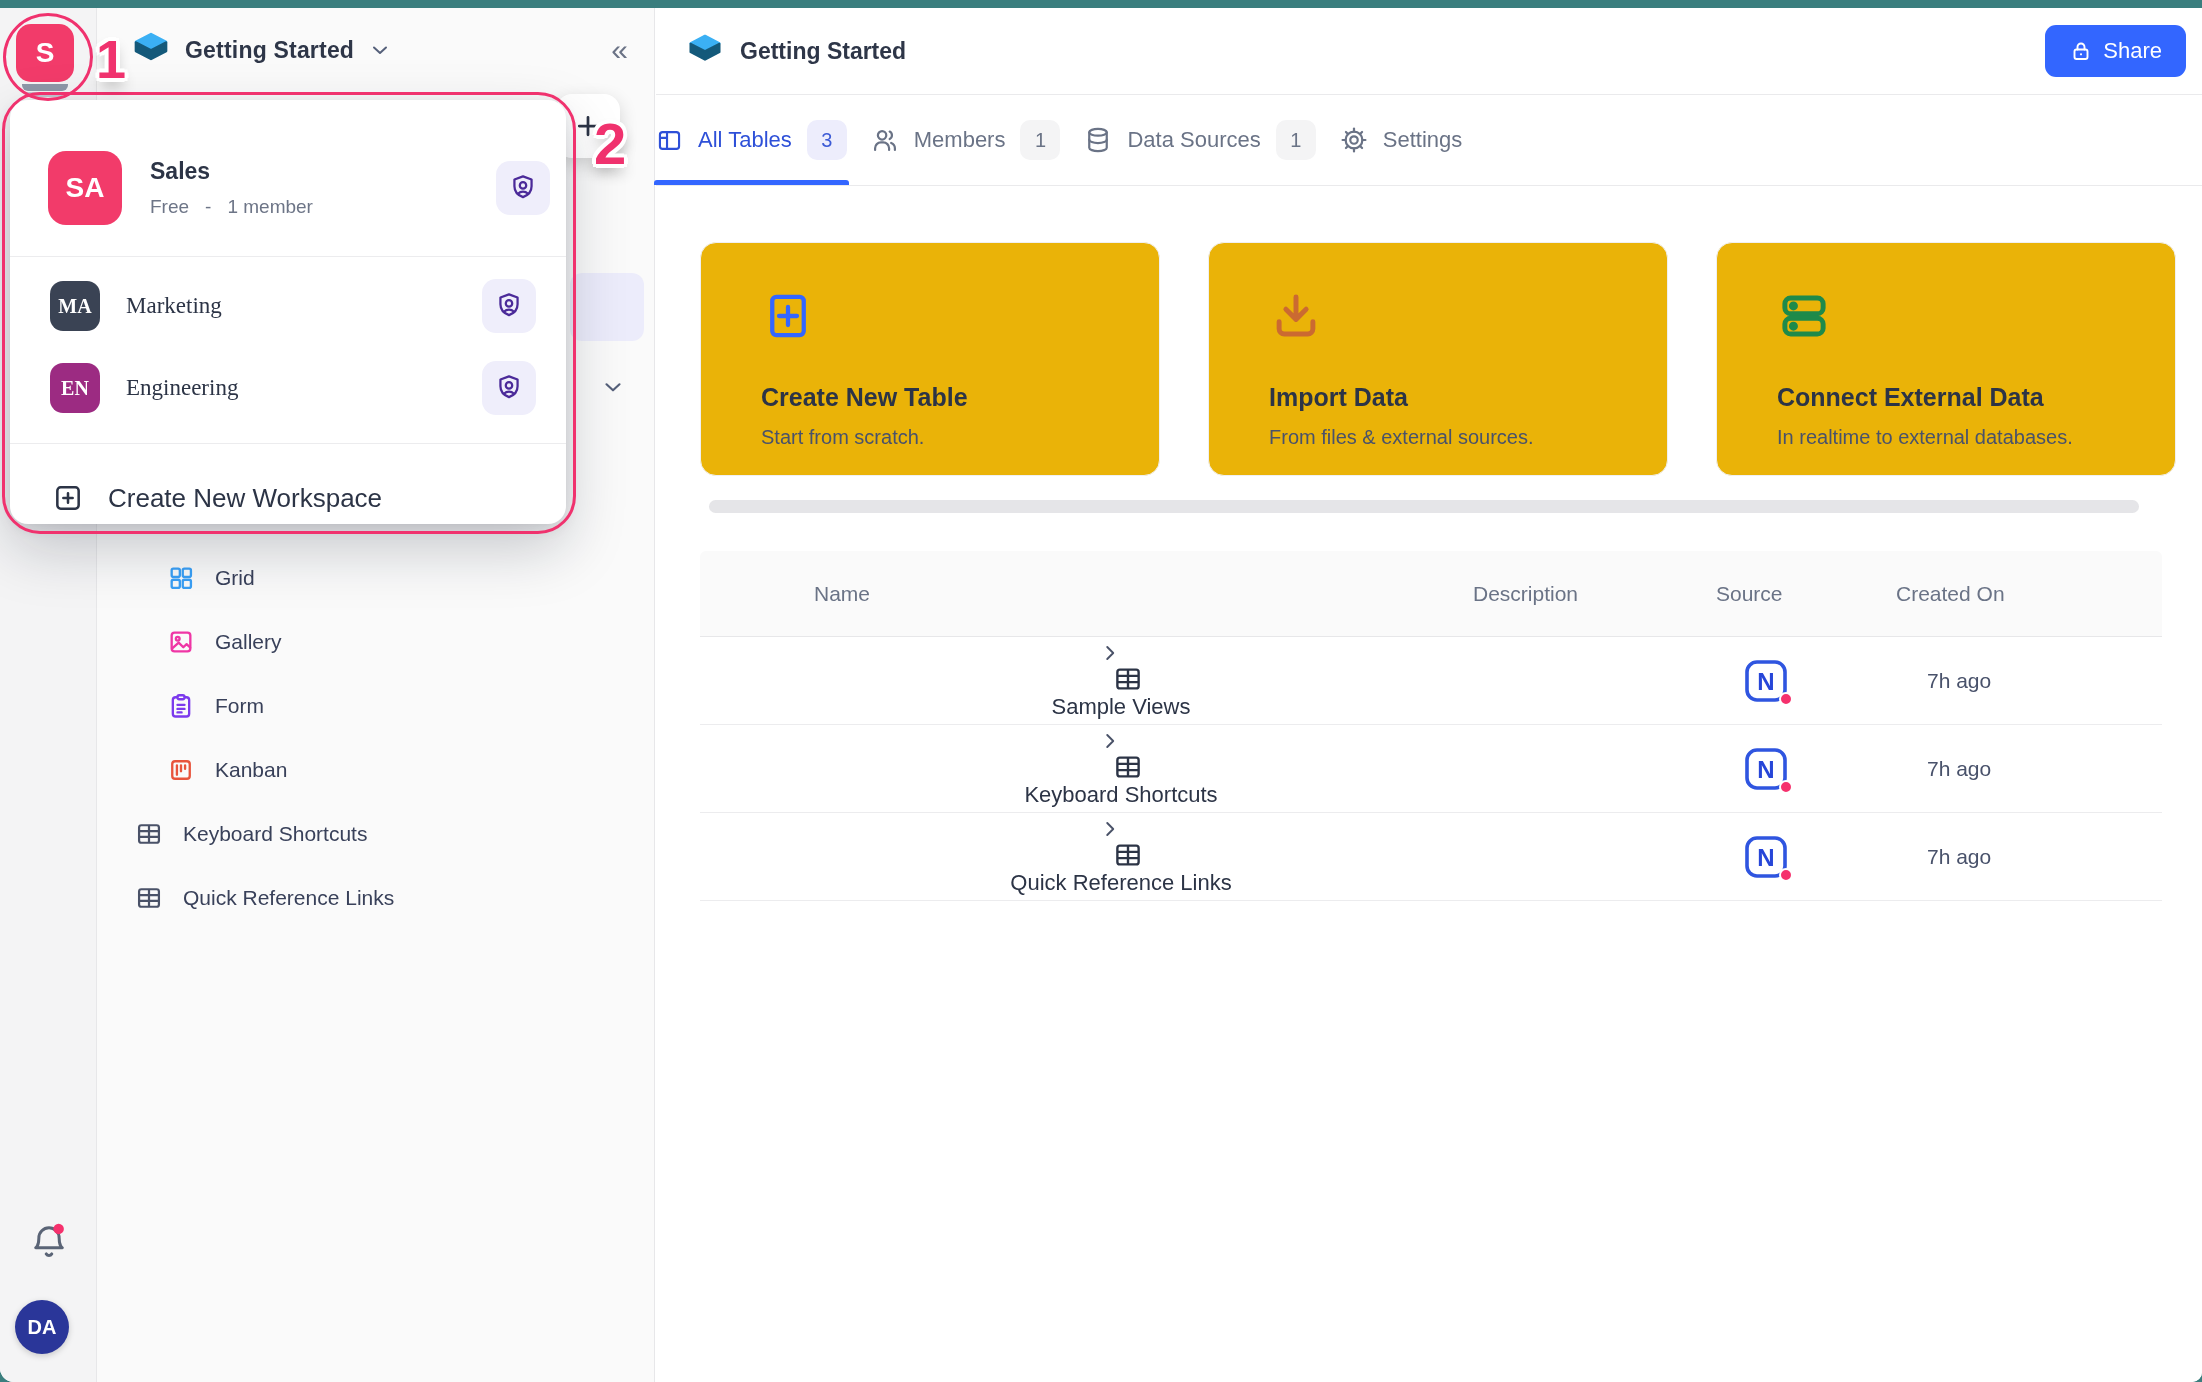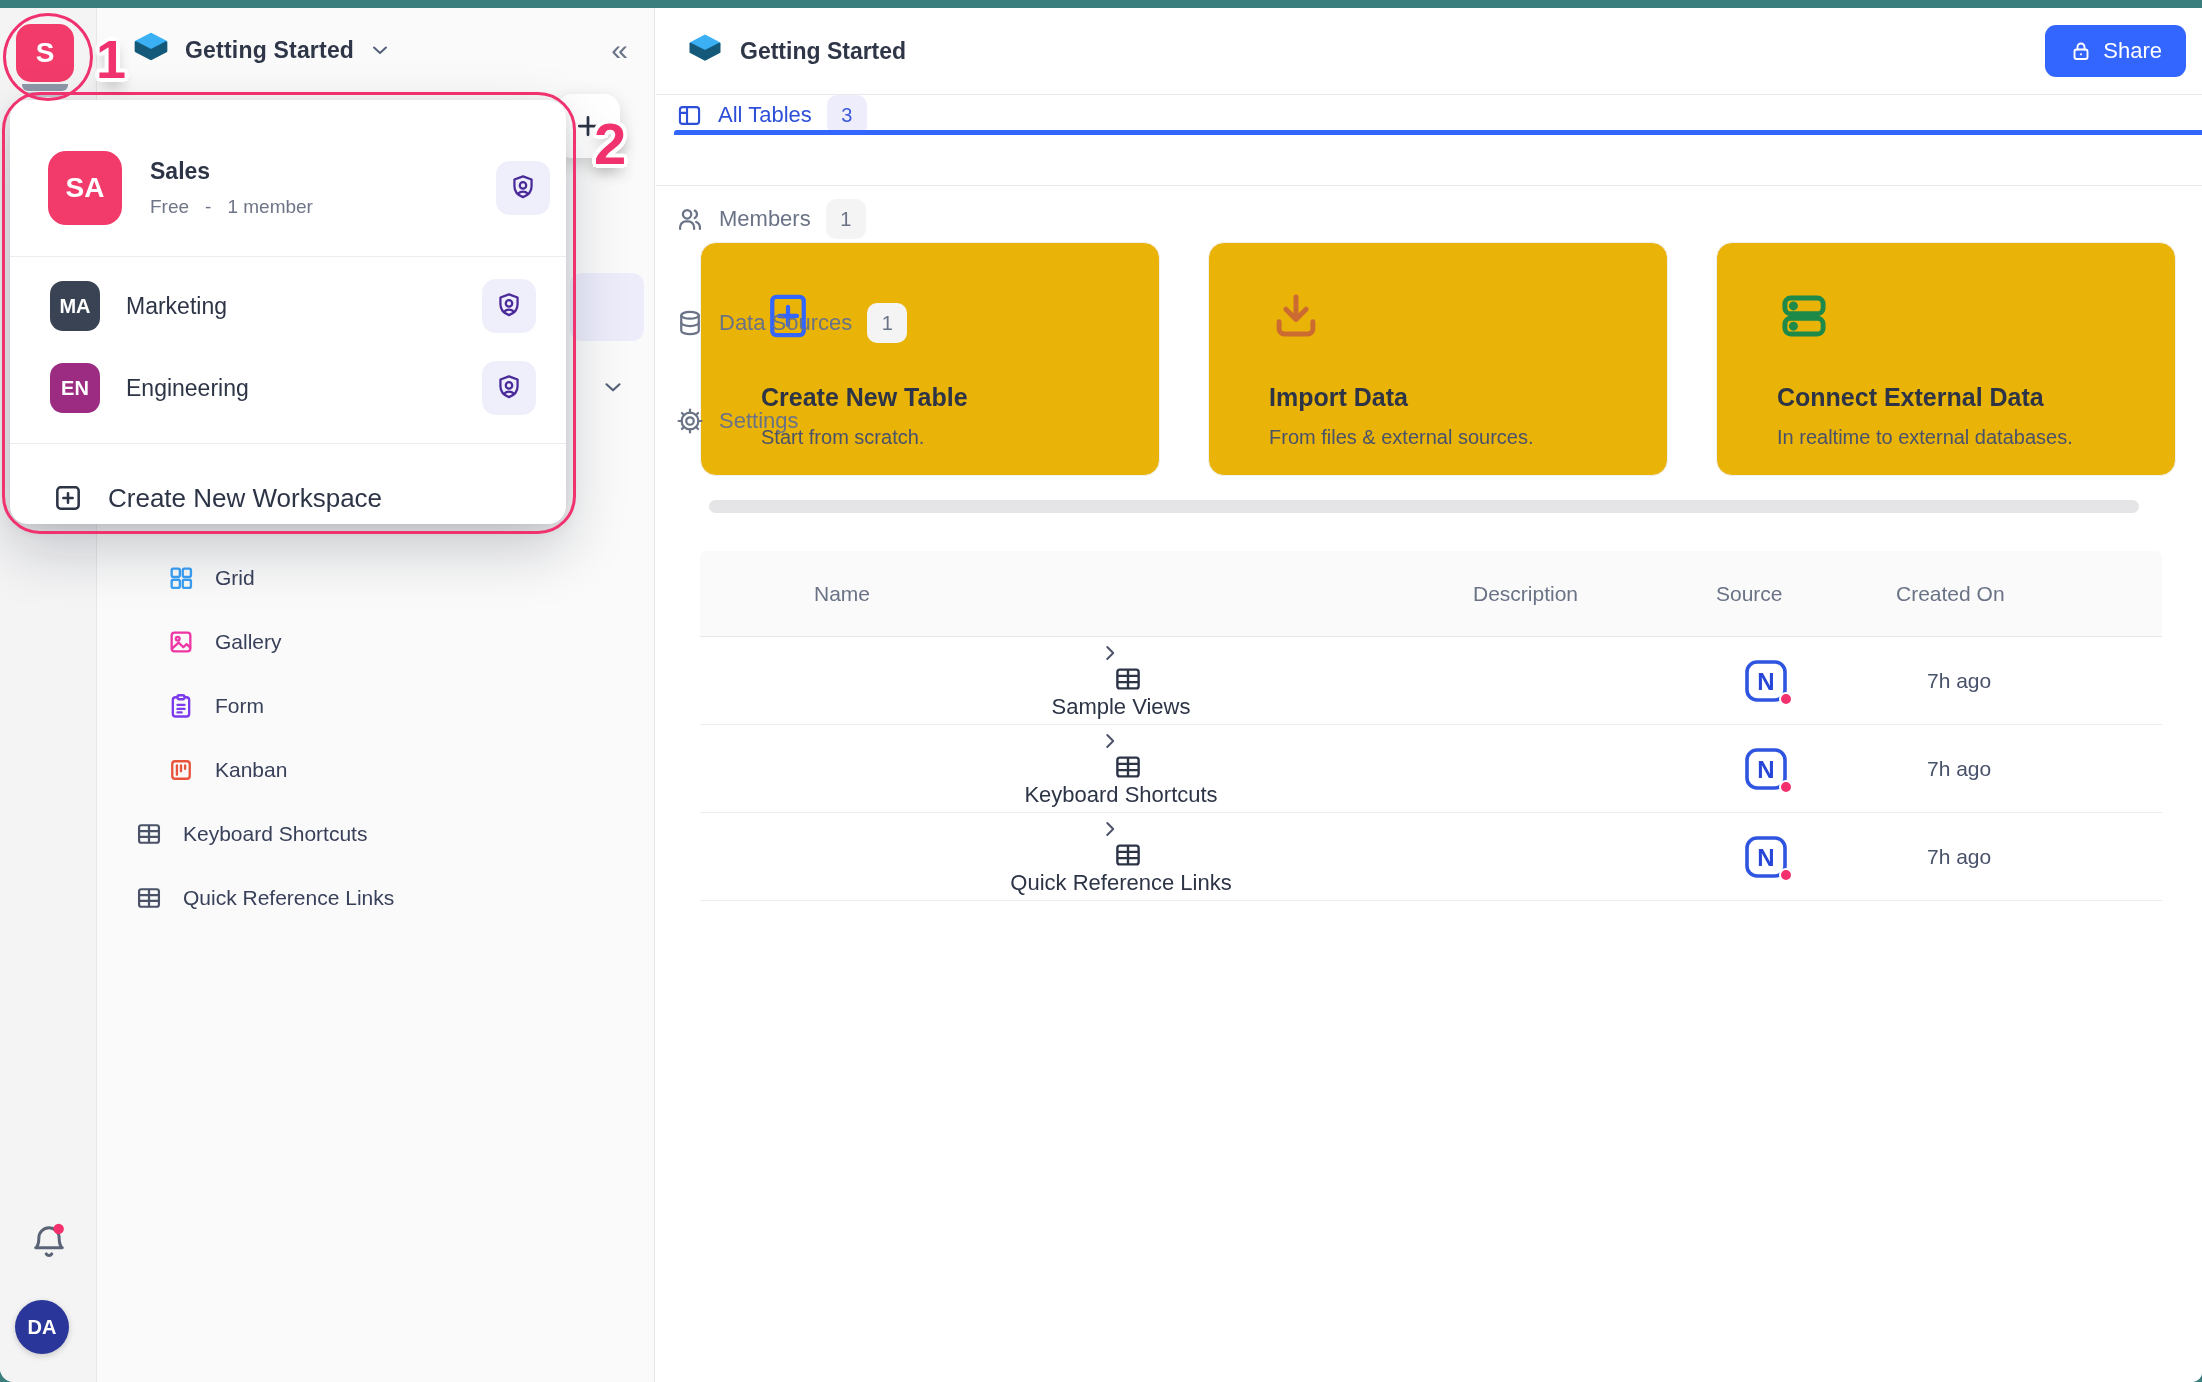--- a/index.html
+++ b/index.html
@@ -43,21 +43,21 @@
                    display:flex; align-items:center; justify-content:center; flex:none; }
   .pp-name { font-size:23px; font-weight:bold; color:#2c3446; }
   .pp-meta { margin-top:11px; font-size:19px; color:#6d7587; display:flex; gap:16px; }
   .pp-divider { border-top:1px solid #ececee; margin:14px 0 0 0; }
   .pp-row { display:flex; align-items:center; gap:26px; padding:0 30px 0 40px; height:82px; cursor:pointer; }
   .pp-sm-avatar { width:50px; height:50px; border-radius:13px; color:#fff; font-size:20px; font-weight:bold;
                   display:flex; align-items:center; justify-content:center; flex:none; }
   .pp-label { font-size:23px; color:#2c3446; }
   .shield-btn { margin-left:auto; width:54px; height:54px; border-radius:14px; background:#efeefb;
                 display:flex; align-items:center; justify-content:center; cursor:pointer; flex:none; }
-  .pp-rows { padding-top:8px; }
+  .pp-rows { padding-top:8px;font-family:Liberation Serif, serif; }
   .pp-create { display:flex; align-items:center; gap:24px; height:84px; padding-left:42px; margin-top:12px;
                font-size:26px; font-weight:500; color:#2c3446; cursor:pointer; }
 
   
   .annot-rect { position:absolute; left:2px; top:84px; width:574px; height:442px; border:3.5px solid #f0326e;
                 border-radius:38px; z-index:25; pointer-events:none; }
   .annot-ellipse { position:absolute; left:3px; top:5px; width:90px; height:88px; border:3.5px solid #f0326e;
                    border-radius:50%; z-index:25; pointer-events:none; }
   .annot-num { position:absolute; z-index:30; font-weight:bold; color:#f0326e;
                text-shadow:-4px 0 0 #fff, 4px 0 0 #fff, 0 -4px 0 #fff, 0 4px 0 #fff,
@@ -67,21 +67,21 @@
   .annot-2 { left:594px; top:102px; font-size:58px; }
 
   
   .main { position:absolute; left:656px; top:0; width:1546px; height:100%; background:#fff; }
   .m-header { display:flex; align-items:center; height:87px; padding:0 16px 0 30px; gap:16px; border-bottom:1px solid #eaeaec; }
   .m-title { font-size:23px; font-weight:bold; color:#2e3648; }
   .share-btn { margin-left:auto; display:flex; align-items:center; gap:10px; height:52px; padding:0 24px;
                background:#3366ff; color:#fff; border:none; border-radius:11px; font-size:22px; font-weight:500;
                font-family:"Liberation Sans",sans-serif; cursor:pointer; }
 
-  .tabs { display:flex; align-items:stretch; height:91px; padding-left:20px; gap:64px; border-bottom:1px solid #eaeaec;flex-direction:column; }
+  .tabs { display:flex; align-items:stretch; height:91px; gap:24px; border-bottom:1px solid #eaeaec; }
   .tab { position:relative; display:flex; align-items:center; gap:15px; font-size:22px; color:#6a7386; cursor:pointer; }
   .tab .t-badge { min-width:40px; height:40px; padding:0 10px; border-radius:10px; background:#f4f4f5; color:#6a7386;
                   font-size:20px; display:flex; align-items:center; justify-content:center; }
   .tab.active { color:#2e50d8; }
   .tab.active .t-badge { background:#ededfc; color:#3d5bd6; }
   .tab.active::after { content:""; position:absolute; left:-2px; right:-2px; bottom:0; height:5px; background:#3366ff; border-radius:3px 3px 0 0; }
 
   .cards { display:flex; gap:48px; margin:56px 0 0 44px; }
   .card { width:460px; height:234px; background:#eab308; border:1px solid #f0f0f1; border-radius:16px; padding:46px 60px; cursor:pointer; }
   .card-title { margin-top:40px; font-size:25px; font-weight:bold; color:#2c3446; }

